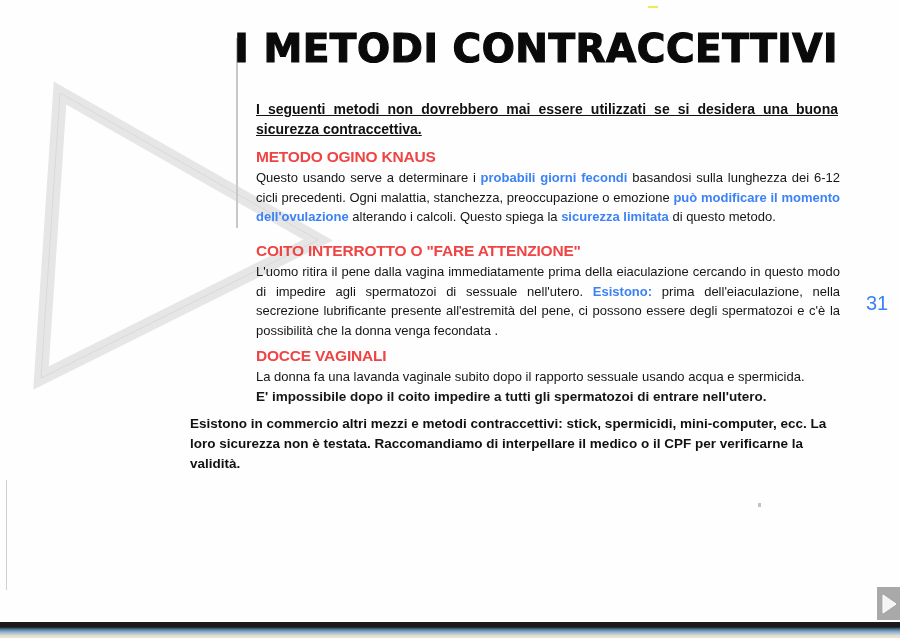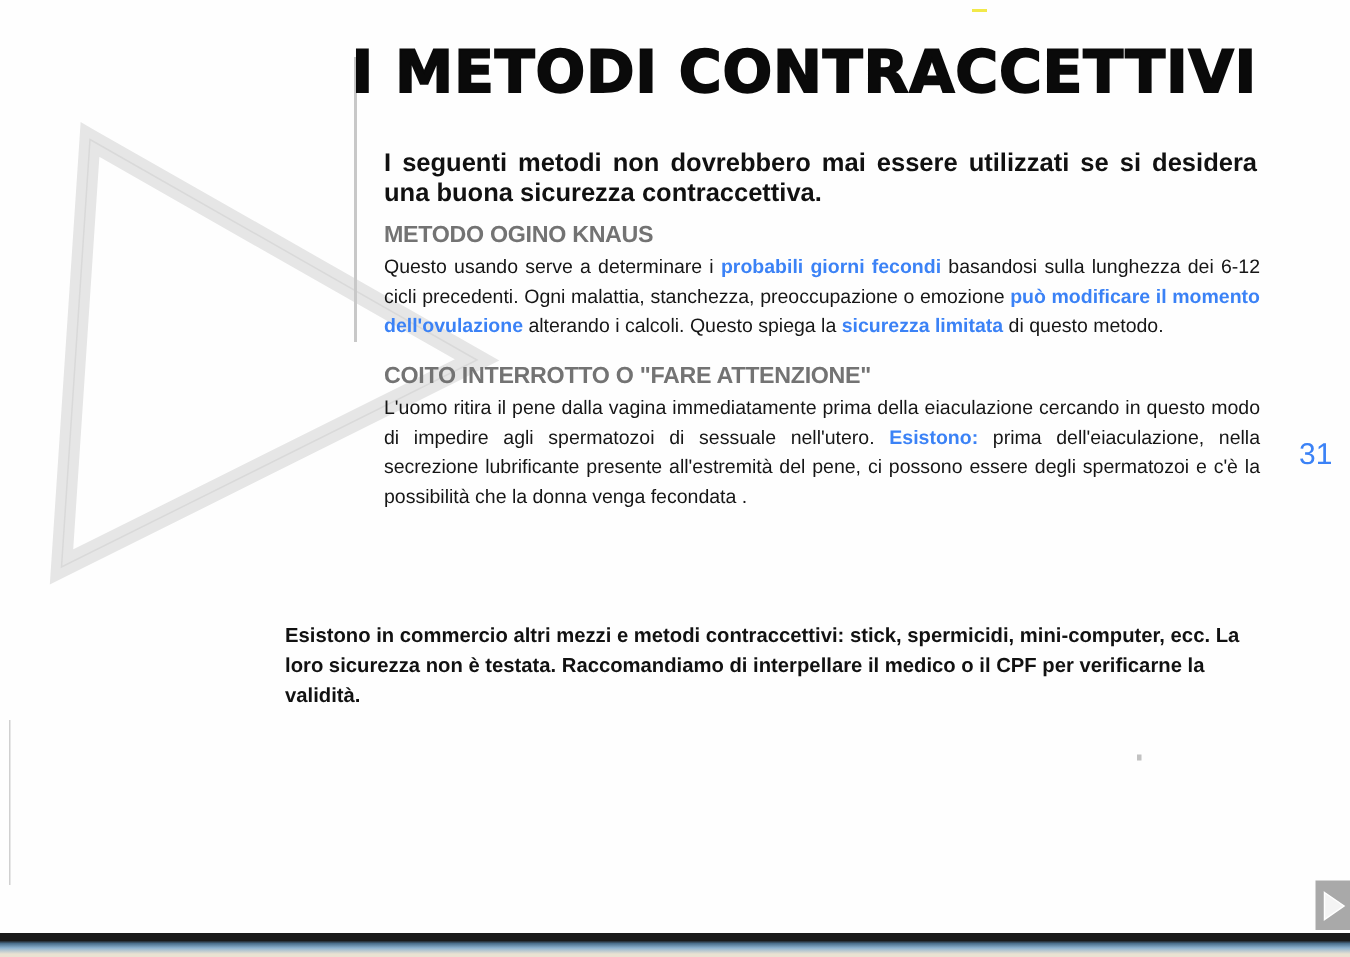--- a/index.html
+++ b/index.html
@@ -56,34 +56,35 @@
       color: #0a0a0a;
       -webkit-text-stroke: 1.2px #0a0a0a;
     }
     .title div { white-space: nowrap; }
     .intro {
       position: absolute;
       left: 256px;
       top: 99px;
       width: 582px;
       font-weight: bold;
-      font-size: 17px;
+      font-size: 14px;
       line-height: 20px;
       text-align: justify;
+      text-decoration: underline;
     }
     .section {
       position: absolute;
       left: 256px;
       width: 584px;
     }
     .section h2 {
       margin: 0;
       font-size: 15.5px;
       font-weight: bold;
-      color: #737373;
+      color: #ef4444;
       line-height: 20px;
       letter-spacing: -0.2px;
     }
     .section p {
       margin: 1px 0 0 0;
       font-size: 13px;
       line-height: 19.5px;
       text-align: justify;
       color: #161616;
     }
@@ -179,20 +180,25 @@
     </p>
   </div>
 
   <div class="section s2">
     <h2>COITO INTERROTTO O "FARE ATTENZIONE"</h2>
     <p>
       <span>L'uomo ritira il pene dalla vagina immediatamente prima della eiaculazione cercando in questo modo di impedire agli spermatozoi di sessuale nell'utero. </span><b>Esistono:</b><span>  prima dell'eiaculazione, nella secrezione lubrificante presente all'estremità del pene, ci possono essere degli spermatozoi e c'è la possibilità che la donna venga fecondata .</span>
     </p>
   </div>
 
+  <div class="section s3">
+    <h2>DOCCE VAGINALI</h2>
+    <p>La donna fa una lavanda vaginale subito dopo il rapporto sessuale usando acqua e spermicida.</p>
+    <p class="strong-line">E' impossibile dopo il coito impedire a tutti gli spermatozoi di entrare nell'utero.</p>
+  </div>
 
   <div class="footer-note">Esistono in commercio altri mezzi e metodi contraccettivi: stick, spermicidi, mini-computer, ecc. La loro sicurezza non è testata. Raccomandiamo di interpellare il medico o il CPF per verificarne la validità.</div>
 
   <div class="page-number">31</div>
 
   <div class="next-tab">
     <svg width="18" height="22" viewBox="0 0 18 22">
       <path d="M3,2 L16,11 L3,20 Z" fill="#f4f4f4" stroke="#ffffff" stroke-width="1"></path>
     </svg>
   </div>

